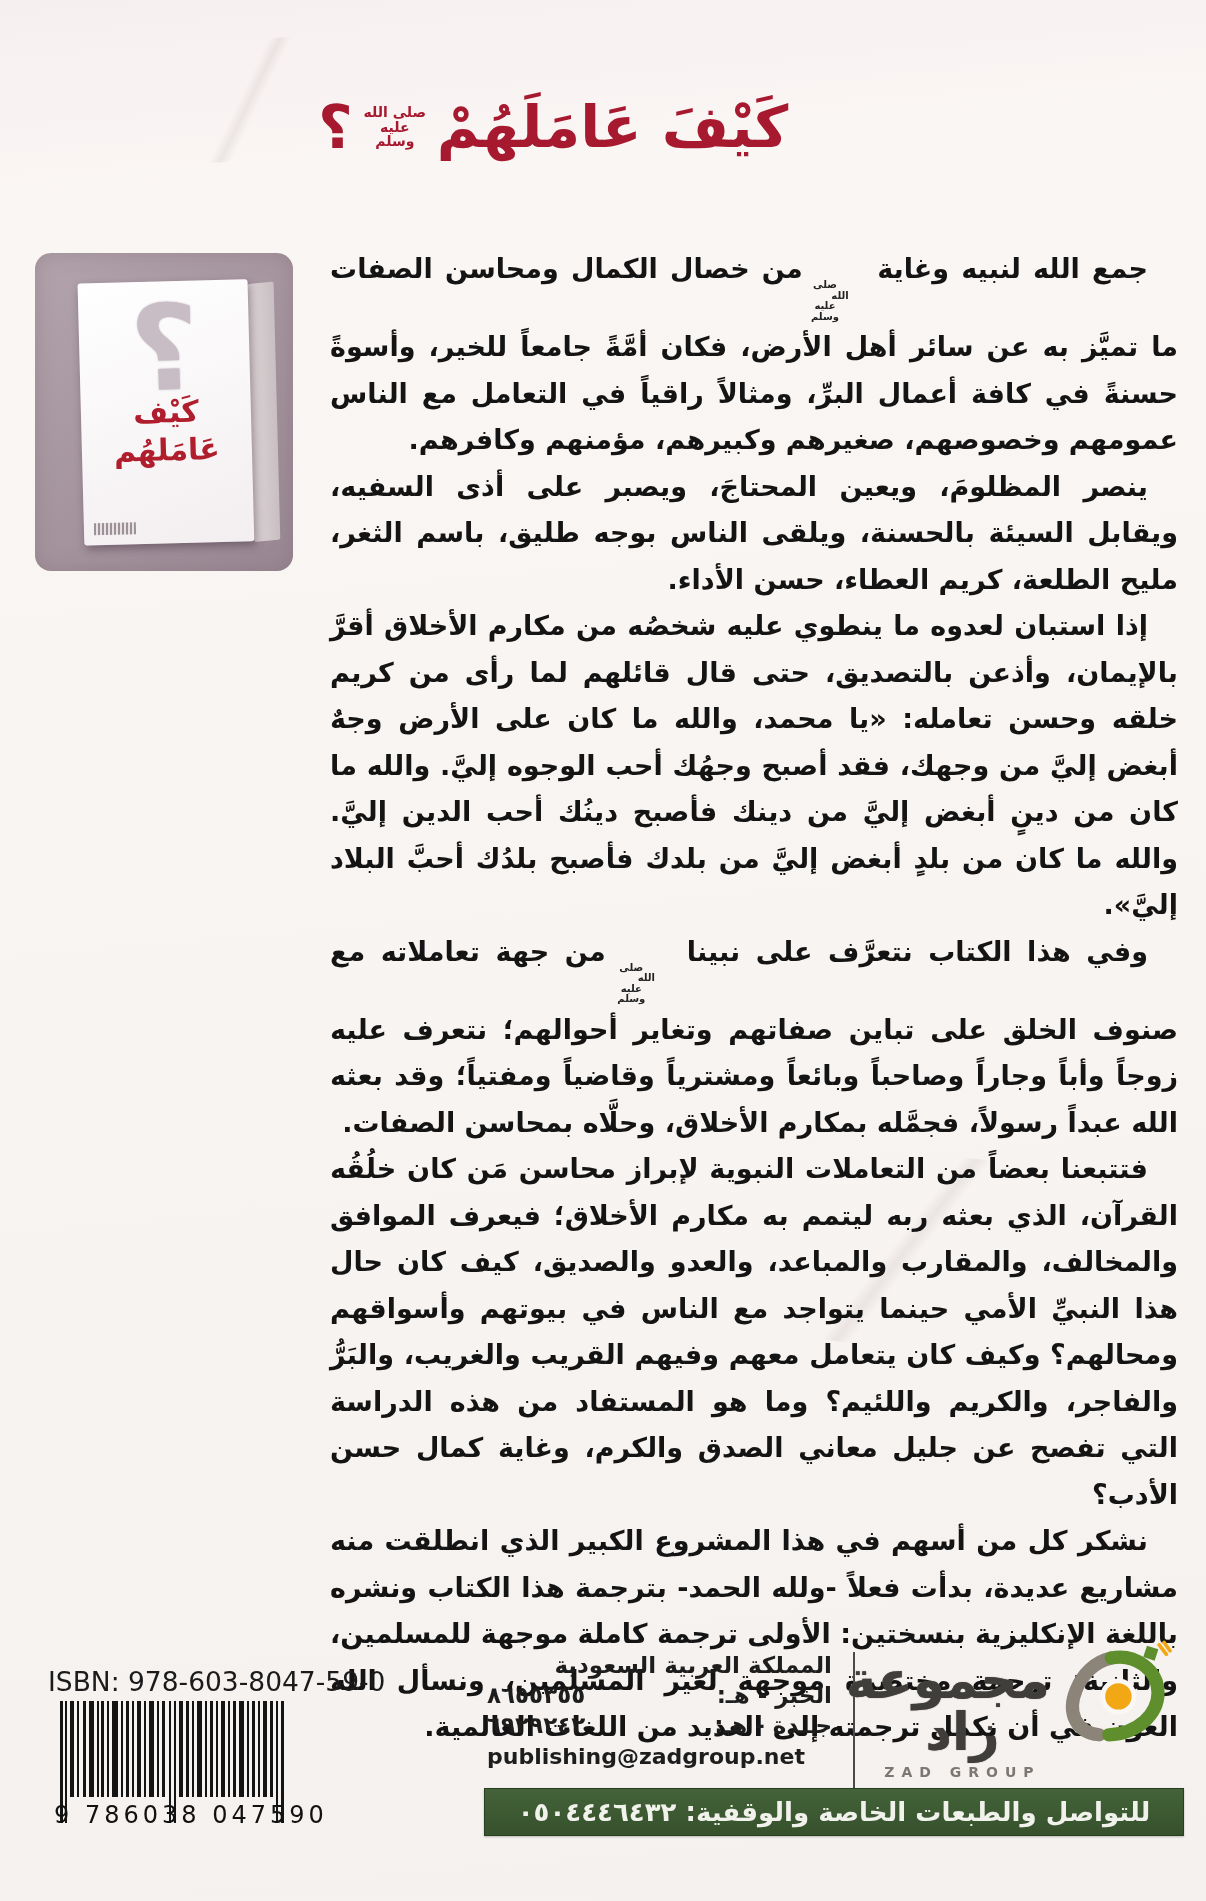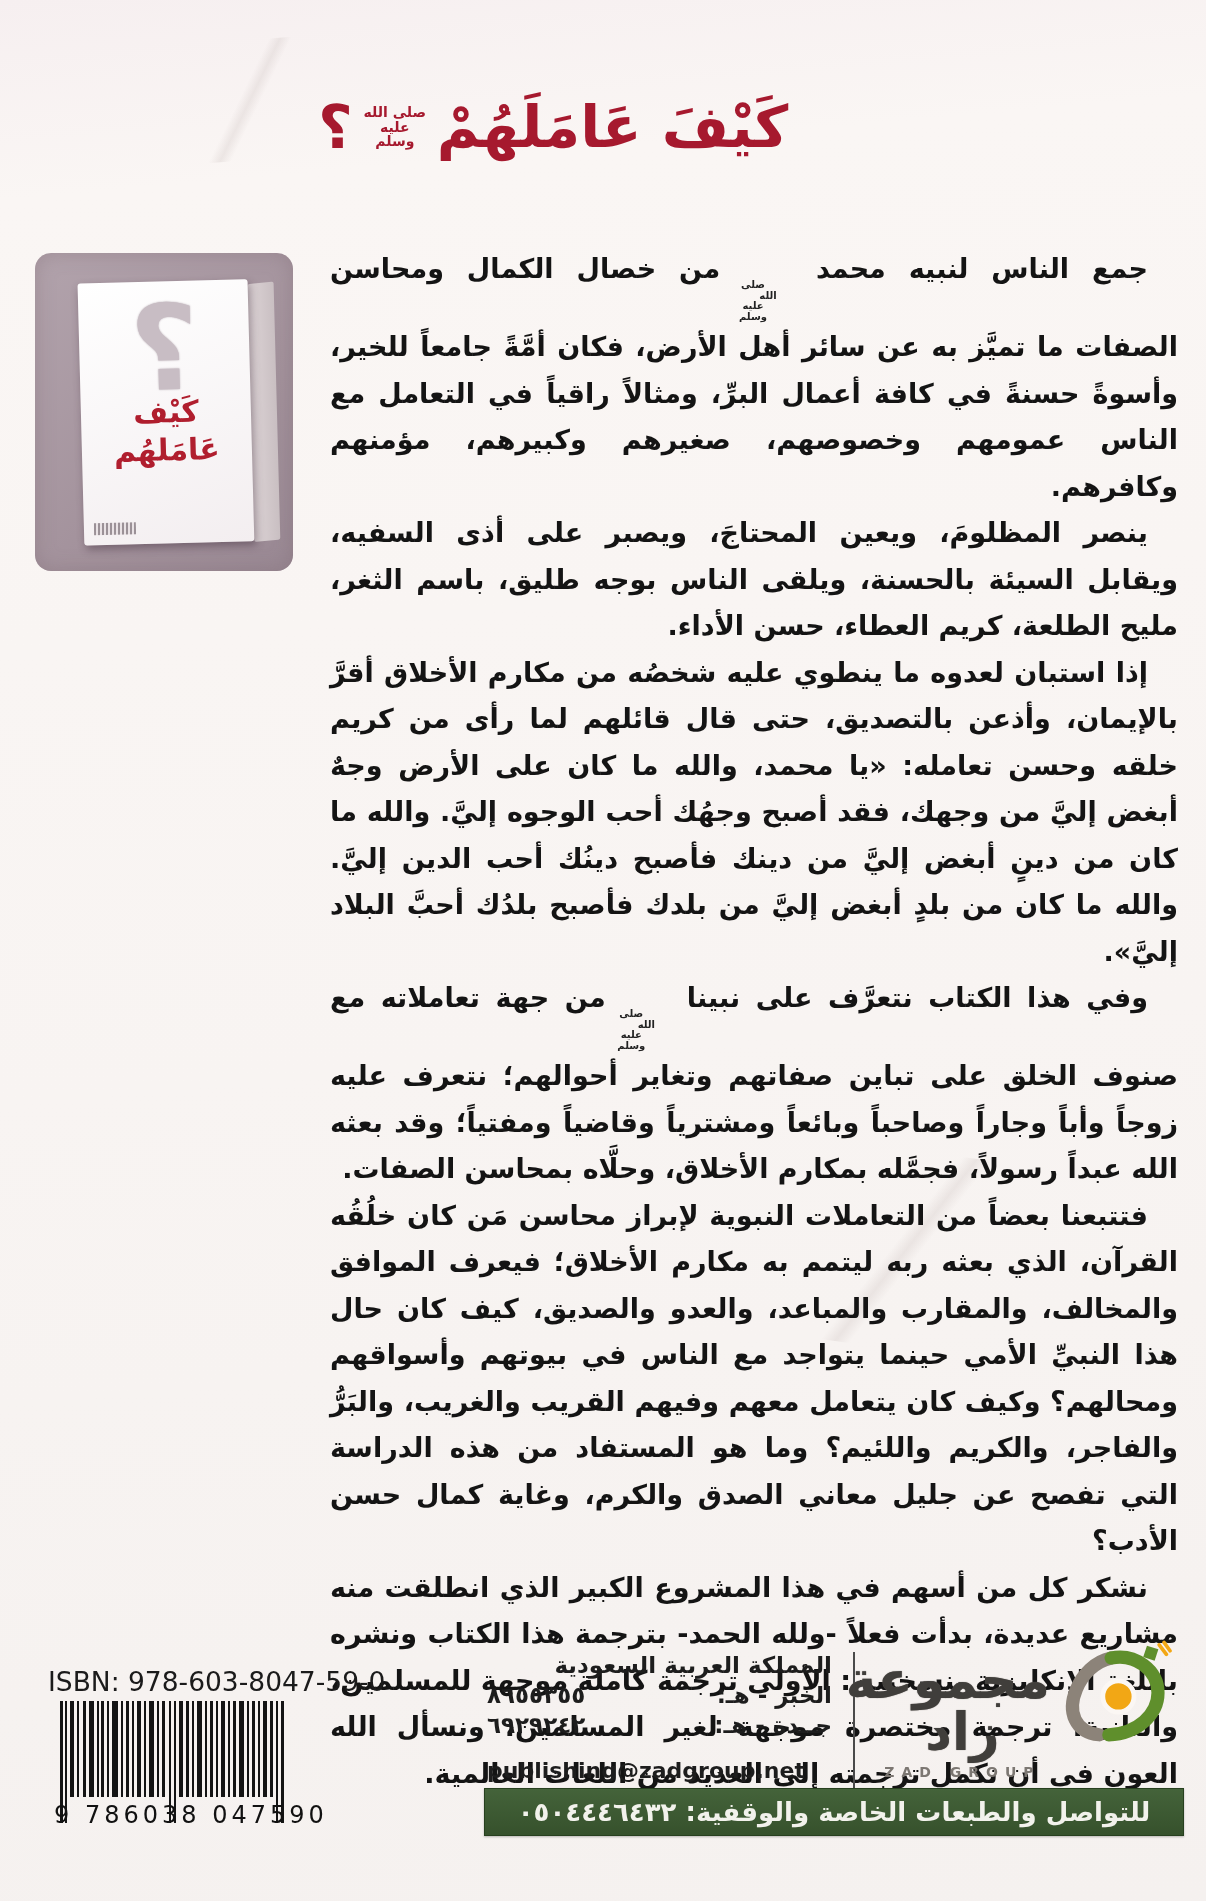--- a/index.html
+++ b/index.html
@@ -86,21 +86,21 @@
     font-size:24px;color:#111;letter-spacing:4px;white-space:nowrap;
     font-family:"DejaVu Sans",sans-serif;
   }
 
   .contact-block{
     position:absolute;right:374px;top:1650px;width:345px;
     direction:rtl;color:#1d1d1d;font-weight:bold;font-size:23px;line-height:30px;
   }
   .addr-line{white-space:nowrap;}
   .addr-spread{display:flex;justify-content:space-between;}
-  .addr-email{direction:ltr;text-align:left;font-size:22px;margin-top:16px;}
+  .addr-email{direction:ltr;text-align:left;font-size:22px;margin-top:2px;}
 
   .v-divider{position:absolute;left:853px;top:1652px;width:2px;height:144px;background:#4a4a4a;}
 
   .logo-block{position:absolute;left:875px;top:1640px;width:306px;height:150px;}
   .logo-texts{position:absolute;left:0;top:14px;width:175px;text-align:center;direction:rtl;}
   .logo-ar{font-size:52px;font-weight:bold;color:#403e3b;line-height:1;letter-spacing:-1px;text-shadow:0 0 1px #6a6662;}
   .logo-en{font-size:14px;font-weight:bold;color:#7c7772;letter-spacing:7px;margin-top:6px;white-space:nowrap;}
   .logo-mark{position:absolute;right:4px;top:0;width:122px;height:108px;}
   .logo-nashr{
     position:absolute;left:0;bottom:4px;width:100%;
@@ -144,21 +144,21 @@
           <span>كَيْف</span><br>
           <span>عَامَلهُم</span>
         </div>
         <div class="thumb-pub"></div>
       </div>
     </div>
   </div>
 
   <div class="body-text">
     <p>
-      <span>جمع الناس لنبيه محمد</span>
+      <span>جمع الله لنبيه وغاية</span>
       <span class="saw saw-sm">
         <span>صلى الله</span>
         <span>عليه</span>
         <span>وسلم</span>
       </span>
       <span>من خصال الكمال ومحاسن الصفات ما تميَّز به عن سائر أهل الأرض، فكان أمَّةً جامعاً للخير، وأسوةً حسنةً في كافة أعمال البرِّ، ومثالاً راقياً في التعامل مع الناس عمومهم وخصوصهم، صغيرهم وكبيرهم، مؤمنهم وكافرهم.</span>
     </p>
     <p>ينصر المظلومَ، ويعين المحتاجَ، ويصبر على أذى السفيه، ويقابل السيئة بالحسنة، ويلقى الناس بوجه طليق، باسم الثغر، مليح الطلعة، كريم العطاء، حسن الأداء.</p>
     <p>إذا استبان لعدوه ما ينطوي عليه شخصُه من مكارم الأخلاق أقرَّ بالإيمان، وأذعن بالتصديق، حتى قال قائلهم لما رأى من كريم خلقه وحسن تعامله: «يا محمد، والله ما كان على الأرض وجهٌ أبغض إليَّ من وجهك، فقد أصبح وجهُك أحب الوجوه إليَّ. والله ما كان من دينٍ أبغض إليَّ من دينك فأصبح دينُك أحب الدين إليَّ. والله ما كان من بلدٍ أبغض إليَّ من بلدك فأصبح بلدُك أحبَّ البلاد إليَّ».</p>
     <p>

